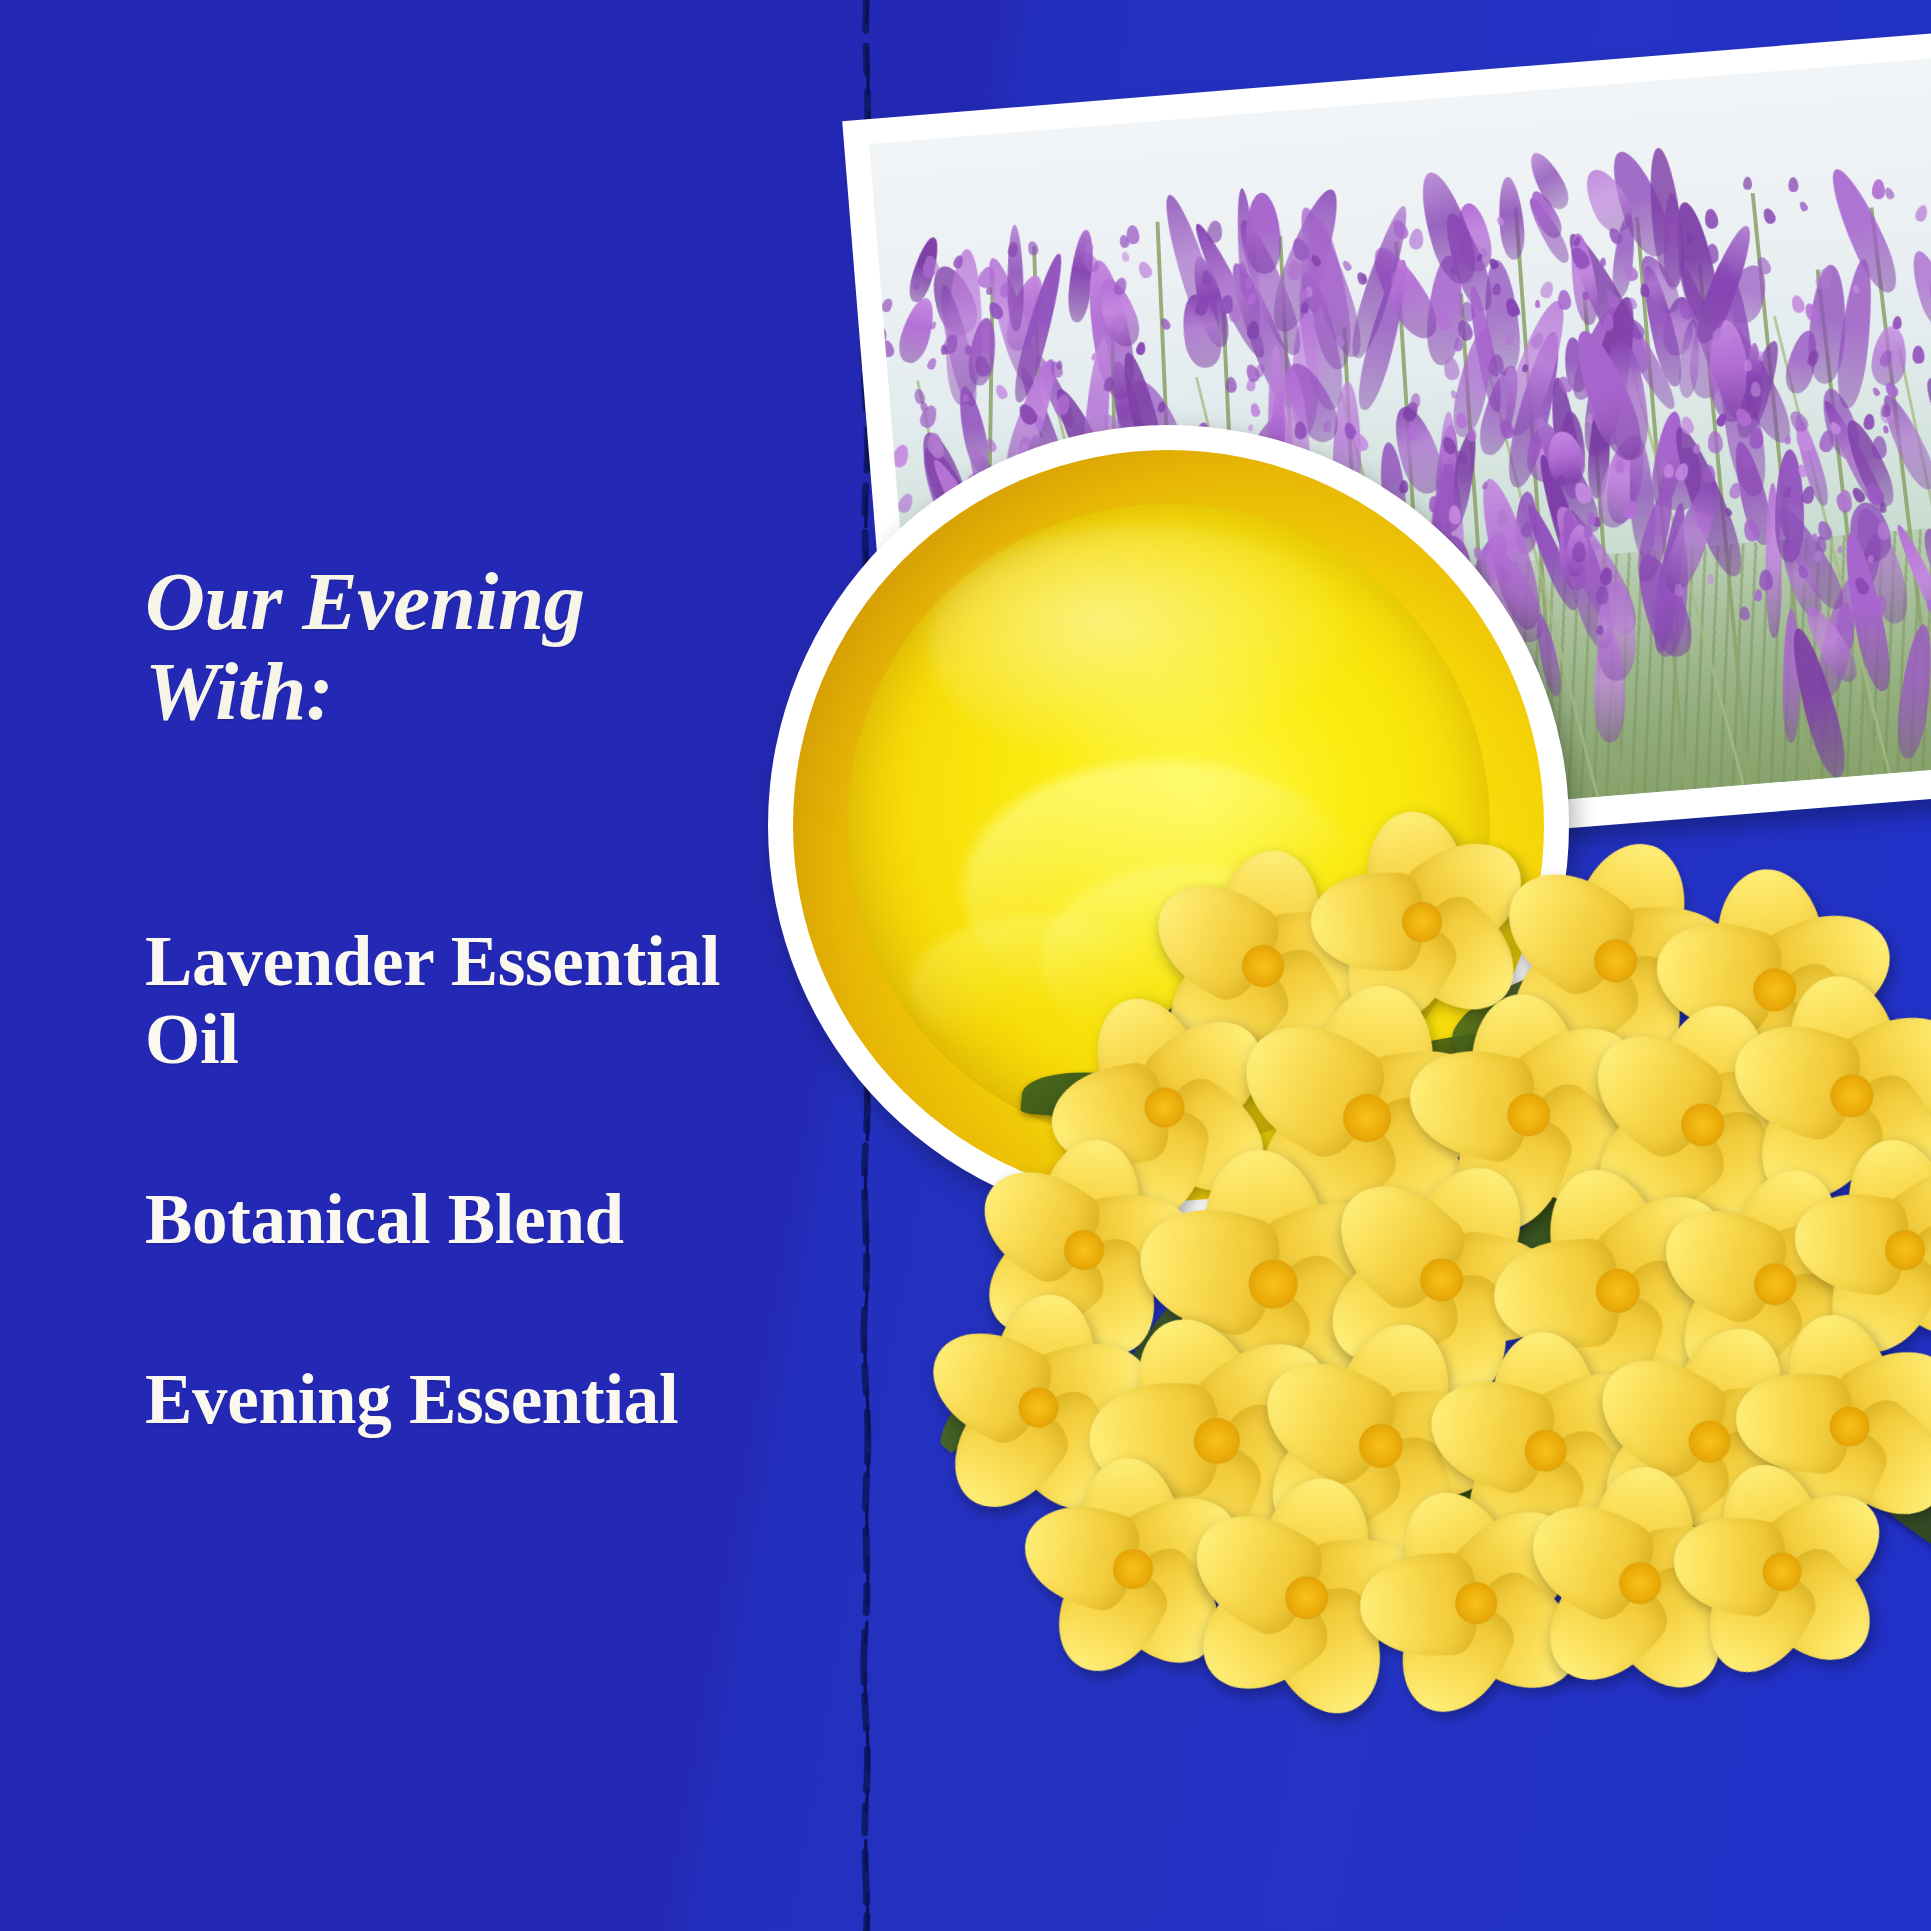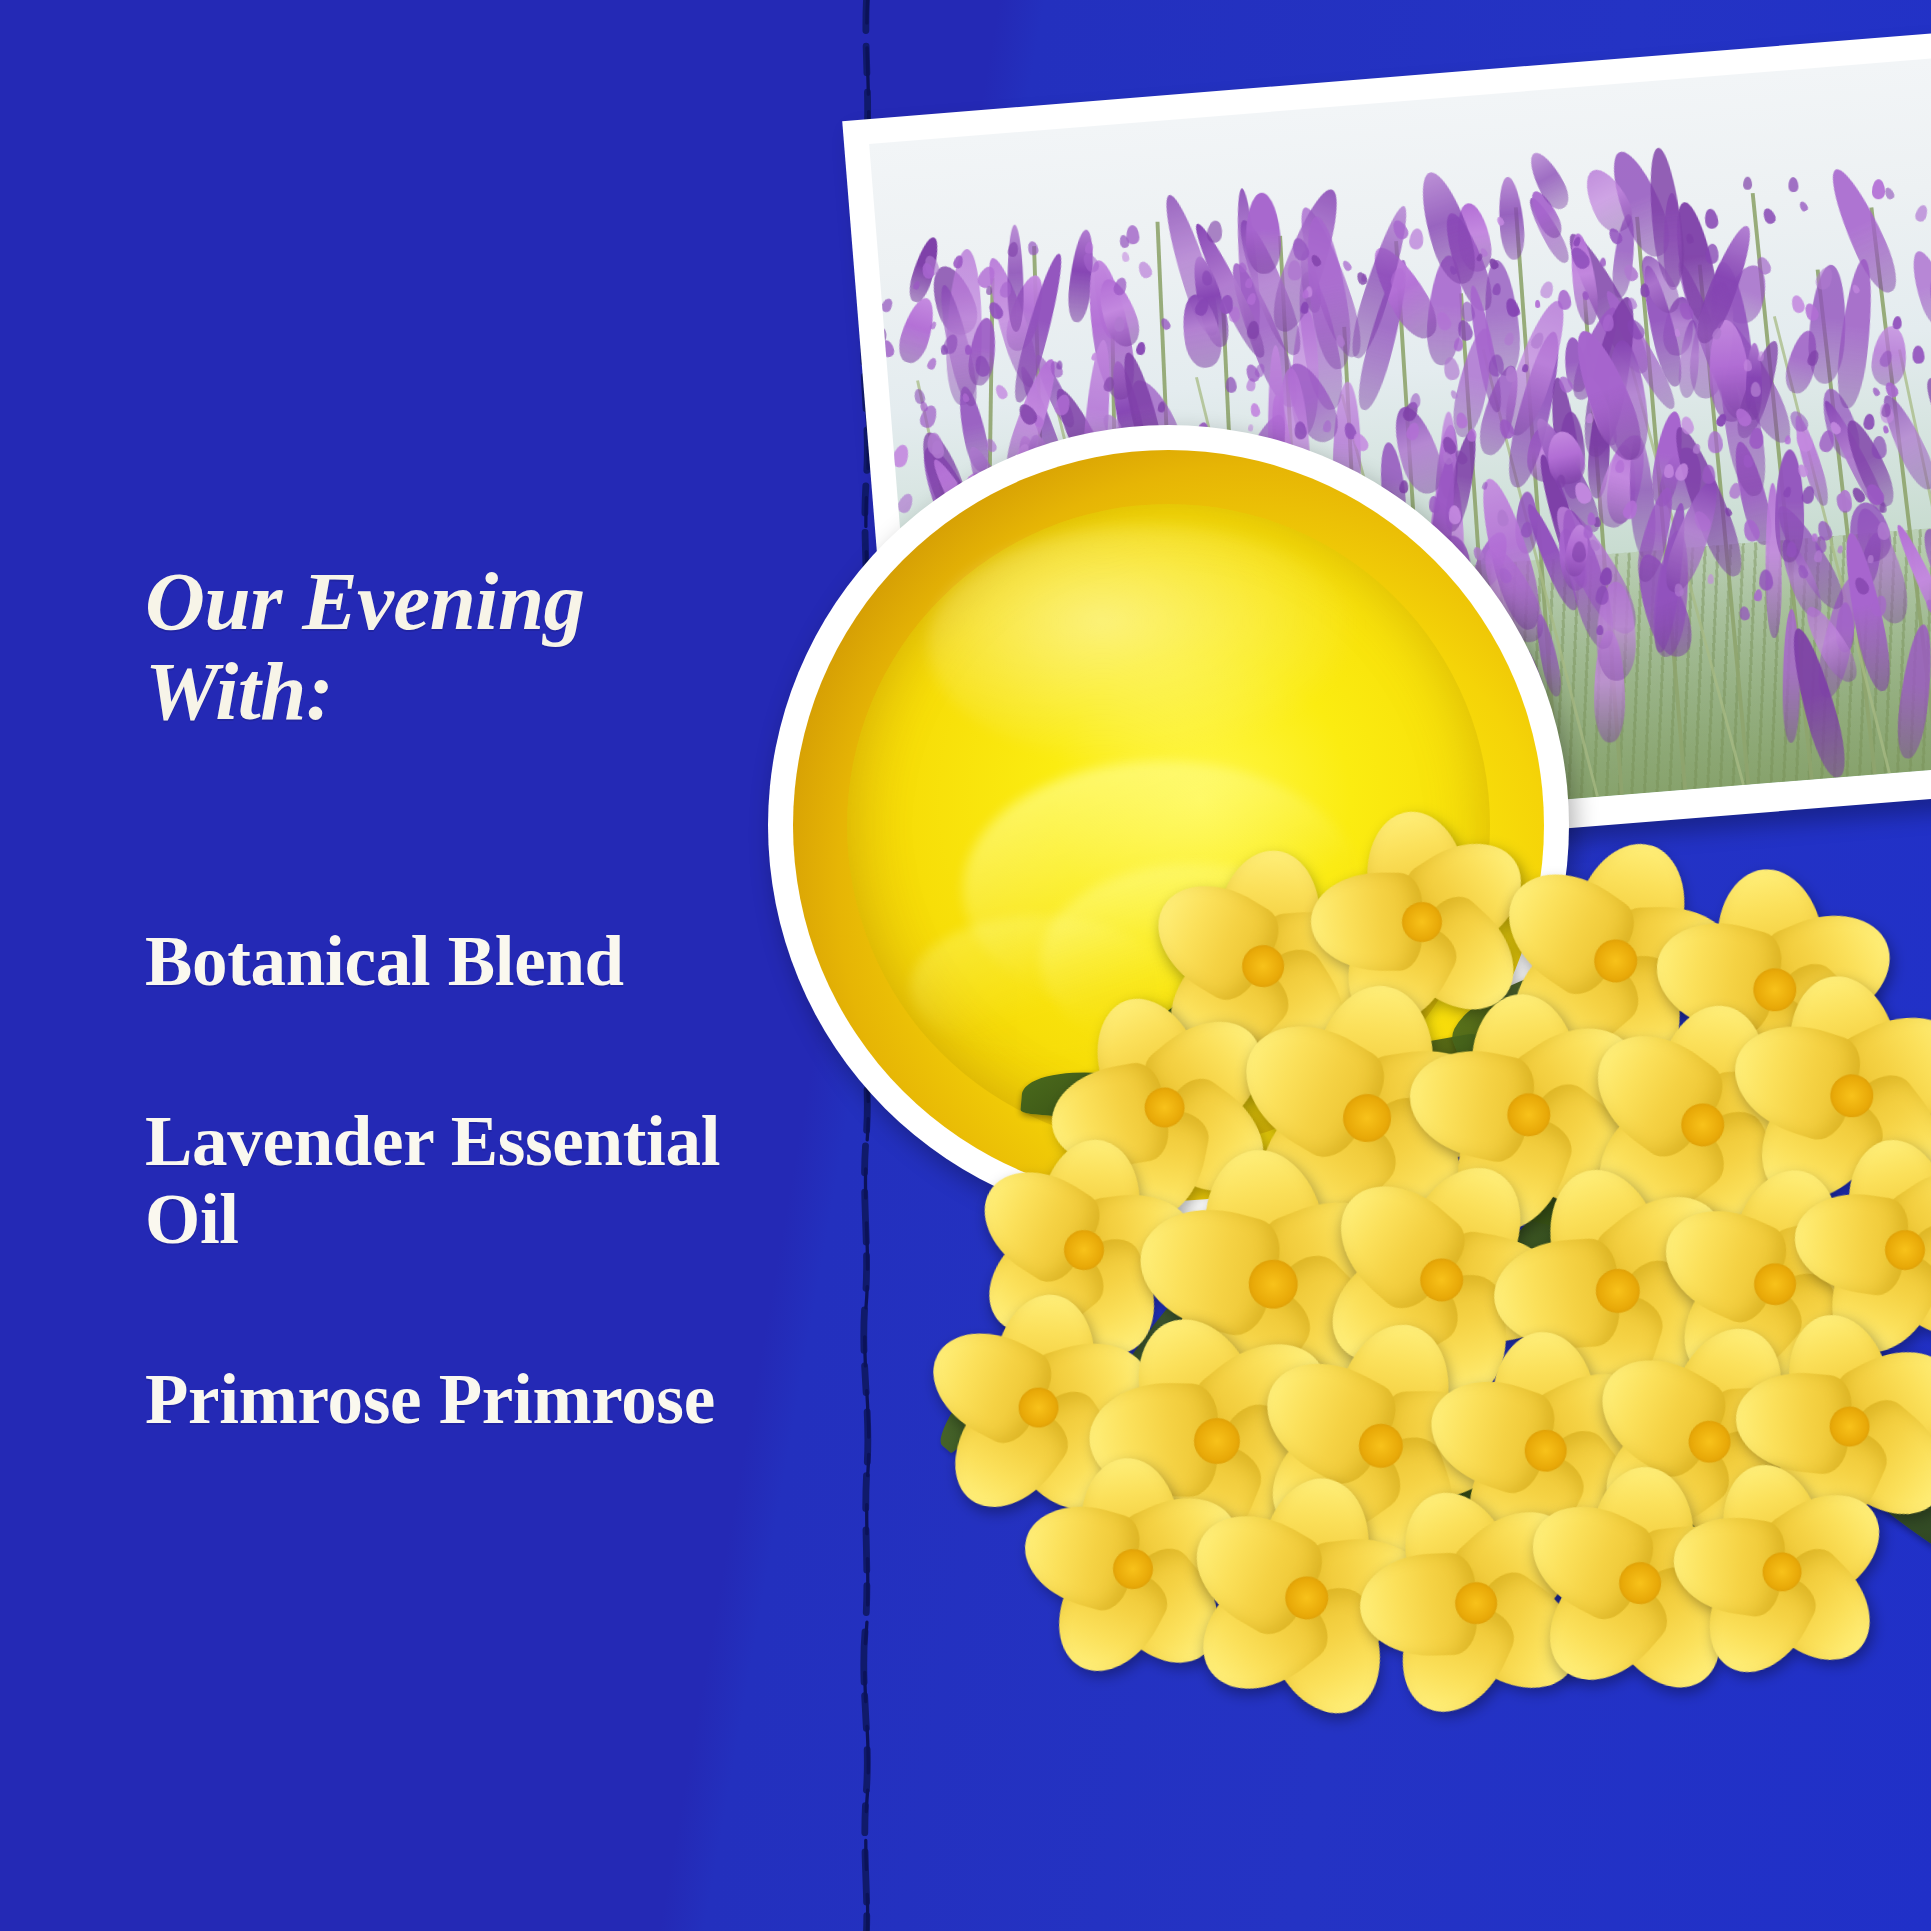--- a/index.html
+++ b/index.html
@@ -149,23 +149,23 @@
 </head>
 <body>
 
 <div class="canvas">
 
   <div class="left-col">
 
     <div class="heading">Our Evening With:</div>
 
     <div class="ing-list">
+      <div class="ing">Lavender Essential Oil</div>
       <div class="ing">Botanical Blend</div>
-      <div class="ing">Lavender Essential Oil</div>
-      <div class="ing">Primrose Primrose</div>
+      <div class="ing">Evening Essential</div>
     </div>
   </div>
 
   <svg class="divider" viewBox="0 0 60 2020" preserveAspectRatio="none">
     <path d="M30,0 C26,60 34,110 29,170 C24,230 33,280 28,340 C23,400 34,450 29,510
              C25,570 33,620 28,680 C23,740 34,790 30,850 C26,910 33,960 28,1020
              C23,1080 34,1130 29,1190 C24,1250 33,1300 28,1360 C23,1420 34,1470 30,1530
              C26,1590 33,1640 28,1700 C23,1760 34,1810 29,1870 C25,1930 32,1975 29,2020" fill="none" stroke="#101A6B" stroke-width="7" stroke-linecap="round" stroke-dasharray="42 16 28 20 52 14 34 22"></path>
     <path d="M31,4 C27,64 35,114 30,174 C25,234 34,284 29,344 C24,404 35,454 30,514
              C26,574 34,624 29,684 C24,744 35,794 31,854 C27,914 34,964 29,1024

